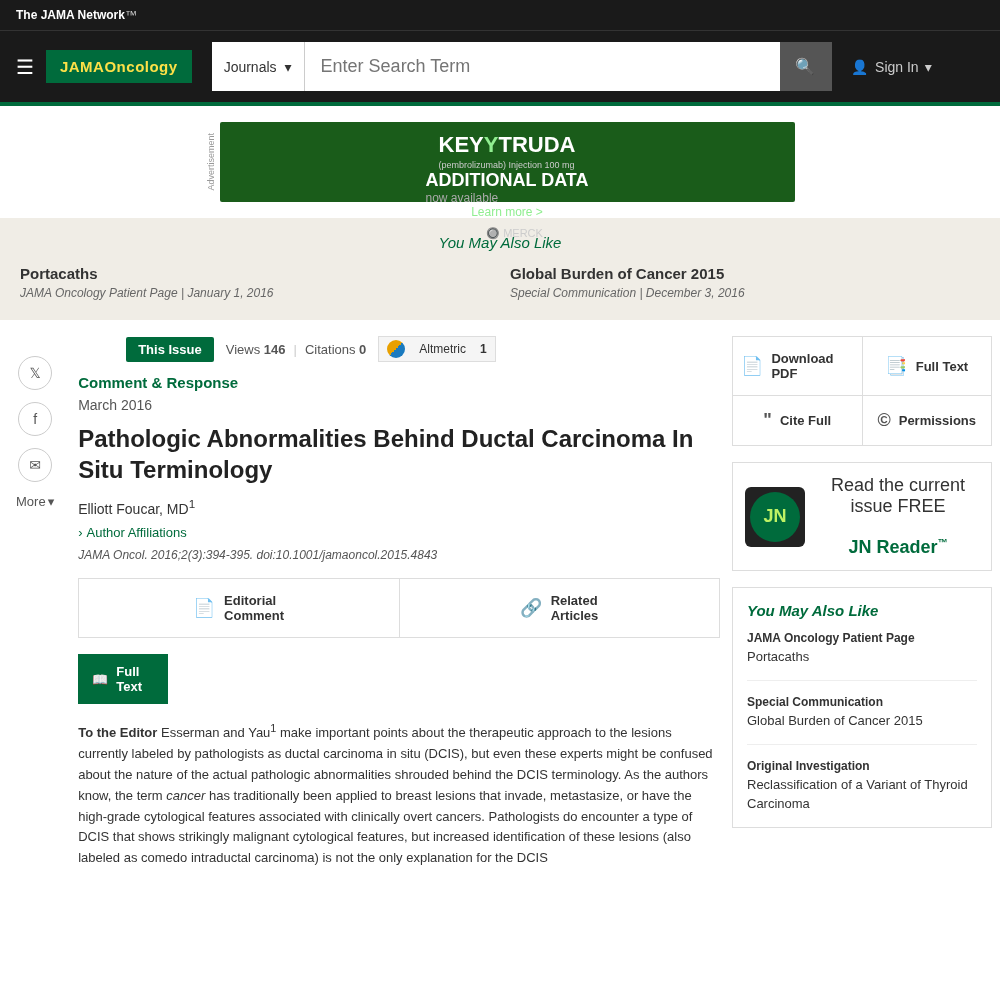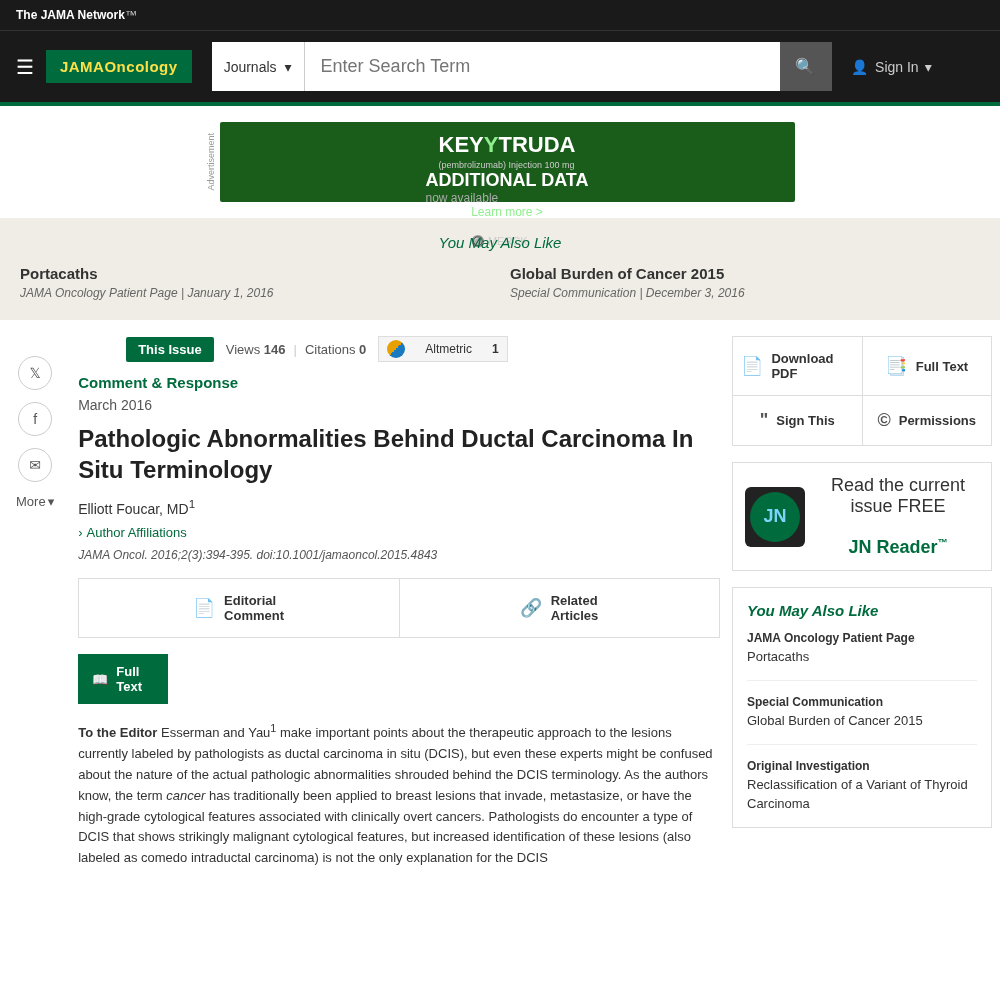--- a/index.html
+++ b/index.html
@@ -114,21 +114,21 @@
       align-items: center;
       padding: 10px 16px;
       justify-content: space-between;
       border-radius: 2px;
       flex-direction: column;
     }
     .ad-keytruda { color: #fff; font-size: 22px; font-weight: bold; }
     .ad-subtitle { color: #ccc; font-size: 9px; margin-top: 2px; }
     .ad-main-text { color: #fff; font-size: 18px; font-weight: bold; text-align: center; }
     .ad-sub { color: #aaa; font-size: 12px; }
-    .ad-right { display: flex; flex-direction: column; align-items: flex-start; gap: 16px; }
+    .ad-right { display: flex; flex-direction: column; align-items: flex-end; gap: 8px; }
     .ad-learn { color: #90ee90; font-size: 12px; cursor: pointer; }
     .ad-merck { color: #ccc; font-size: 11px; }
 
     
     .also-like-bar {
       background: #f0ede6;
       padding: 16px 20px 20px;
     }
     .also-like-title {
       text-align: center;
@@ -212,21 +212,21 @@
       color: #555;
     }
     .views-citations .sep { color: #ccc; }
     .altmetric-badge {
       background: #f5f5f5;
       border: 1px solid #ddd;
       padding: 3px 8px;
       font-size: 12px;
       display: flex;
       align-items: center;
-      gap: 20px;
+      gap: 14px;
     }
     .altmetric-dot {
       width: 18px;
       height: 18px;
       background: linear-gradient(135deg, #e8a000 50%, #1a7abf 50%);
       border-radius: 50%;
     }
 
     
     .comment-response-label {
@@ -368,21 +368,21 @@
       flex-shrink: 0;
     }
     .jn-inner {
       width: 50px;
       height: 50px;
       background: #006b3c;
       border-radius: 50%;
       display: flex;
       align-items: center;
       justify-content: center;
-      color: #7dd3fc;
+      color: #bef264;
       font-size: 18px;
       font-weight: bold;
     }
     .jn-reader-text { text-align: center; }
     .jn-read-free { font-size: 18px; color: #333; margin-bottom: 20px; }
     .jn-reader-brand { color: #006b3c; font-size: 18px; font-weight: bold; }
     .jn-reader-tm { font-size: 10px; vertical-align: super; }
 
     
     .sidebar-also-like {
@@ -569,21 +569,21 @@
           <span><strong>Download PDF</strong></span>
         </div>
         <div class="sidebar-action-btn">
           <span class="btn-icon" style="font-size:18px;">📑</span>
           <span>Full Text</span>
         </div>
       </div>
       <div class="sidebar-action-row">
         <div class="sidebar-action-btn">
           <span class="cite-icon" style="font-size:18px;">"</span>
-          <span>Sign This</span>
+          <span>Cite Full</span>
         </div>
         <div class="sidebar-action-btn">
           <span class="perm-icon" style="font-size:18px;">©</span>
           <span>Permissions</span>
         </div>
       </div>
     </div>
 
     <div class="jn-reader-box">
       <div class="jn-icon">

